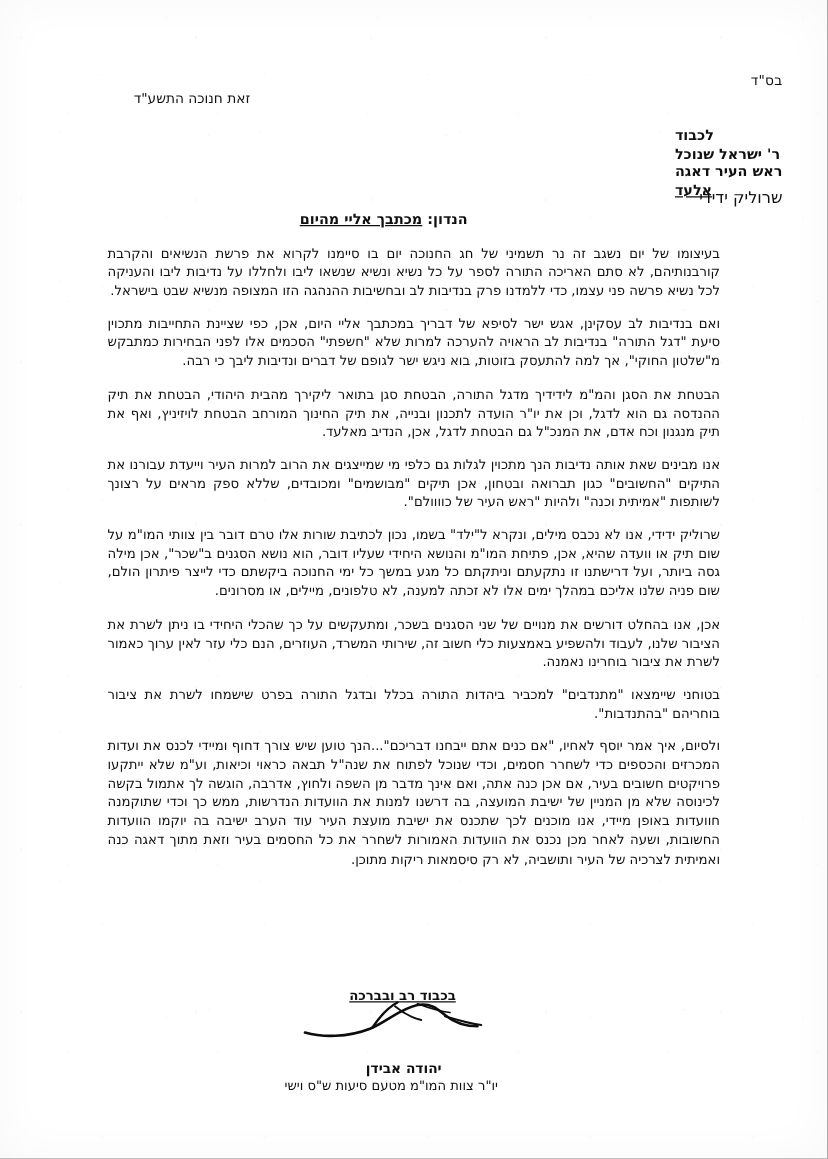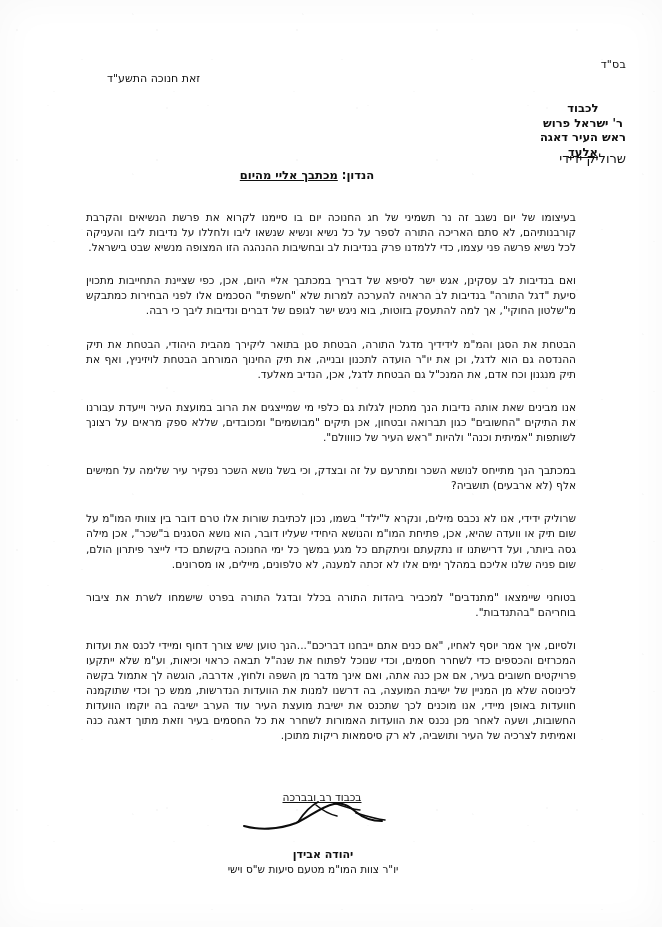--- a/index.html
+++ b/index.html
@@ -51,21 +51,21 @@
   .datestamp {
     position: absolute;
     top: 72px;
     left: 107px;
     font-size: 11px;
   }
   .addressee {
     position: absolute;
     top: 101px;
     right: 36px;
-    text-align: center;
+    text-align: left;
     font-size: 11.5px;
     font-weight: bold;
     line-height: 14.5px;
   }
   .addressee .city-underline {
     text-decoration: underline;
   }
 
   .greeting {
     position: absolute;
@@ -89,36 +89,36 @@
   }
 
   
   .body-block {
     position: absolute;
     top: 192px;
     right: 86px;
     width: 490px;
   }
   p.para {
-    margin: 18px 0 11px 0;
+    margin: 4px 0 11px 0;
     font-size: 10.6px;
     line-height: 15.1px;
     text-align: justify;
     text-justify: inter-word;
   }
   p.para:last-child { margin-bottom: 0; }
 
   
   .closing {
     position: absolute;
     top: 791px;
     left: 0; right: 0;
     text-align: center;
     font-size: 10.6px;
-    font-weight: normal;
+    font-weight: bold;
     padding-right: 18px;
   }
   .closing span { text-decoration: underline; }
 
   .sig-wrap {
     position: absolute;
     top: 799px;
     left: 0; right: 0;
     text-align: center;
     padding-right: 36px;
@@ -149,39 +149,39 @@
 <div class="page">
 
   <div class="content">
 
     <div class="bsd">בס"ד</div>
 
     <div class="datestamp">זאת חנוכה התשע"ד</div>
 
     <div class="addressee">
       <div>לכבוד</div>
-      <div>ר' ישראל פרוש</div>
+      <div>ר' ישראל שנוכל</div>
       <div>ראש העיר דאגה</div>
       <div class="city-underline">אלעד</div>
     </div>
 
     <div class="greeting">שרוליק ידידי</div>
 
     <div class="subject">
       <span>הנדון:</span>
       <span class="subj-val">מכתבך אליי מהיום</span>
     </div>
 
     <div class="body-block">
       <p class="para">בעיצומו של יום נשגב זה נר תשמיני של חג החנוכה יום בו סיימנו לקרוא את פרשת הנשיאים והקרבת קורבנותיהם, לא סתם האריכה התורה לספר על כל נשיא ונשיא שנשאו ליבו ולחללו על נדיבות ליבו והעניקה לכל נשיא פרשה פני עצמו, כדי ללמדנו פרק בנדיבות לב ובחשיבות ההנהגה הזו המצופה מנשיא שבט בישראל.</p>
       <p class="para">ואם בנדיבות לב עסקינן, אגש ישר לסיפא של דבריך במכתבך אליי היום, אכן, כפי שציינת התחייבות מתכוין סיעת "דגל התורה" בנדיבות לב הראויה להערכה למרות שלא "חשפתי" הסכמים אלו לפני הבחירות כמתבקש מ"שלטון החוקי", אך למה להתעסק בזוטות, בוא ניגש ישר לגופם של דברים ונדיבות ליבך כי רבה.</p>
       <p class="para">הבטחת את הסגן והמ"מ לידידיך מדגל התורה, הבטחת סגן בתואר ליקירך מהבית היהודי, הבטחת את תיק ההנדסה גם הוא לדגל, וכן את יו"ר הועדה לתכנון ובנייה, את תיק החינוך המורחב הבטחת לויזיניץ, ואף את תיק מנגנון וכח אדם, את המנכ"ל גם הבטחת לדגל, אכן, הנדיב מאלעד.</p>
-      <p class="para">אנו מבינים שאת אותה נדיבות הנך מתכוין לגלות גם כלפי מי שמייצגים את הרוב במועצת העיר וייעדת עבורנו את התיקים "החשובים" כגון תברואה ובטחון, אכן תיקים "מבושמים" ומכובדים, שללא ספק מראים על רצונך לשותפות "אמיתית וכנה" ולהיות "ראש העיר של כוווולם".</p>
-      <p class="para">במכתבך הנך מתייחס לנושא השכר ומתרעם על זה ובצדק, וכי בשל נושא השכר נפקיר עיר שלימה על חמישים אלף (לא ארבעים) תושביה?</p>
+      <p class="para">אנו מבינים שאת אותה נדיבות הנך מתכוין לגלות גם כלפי מי שמייצגים את הרוב למרות העיר וייעדת עבורנו את התיקים "החשובים" כגון תברואה ובטחון, אכן תיקים "מבושמים" ומכובדים, שללא ספק מראים על רצונך לשותפות "אמיתית וכנה" ולהיות "ראש העיר של כוווולם".</p>
       <p class="para">שרוליק ידידי, אנו לא נכבס מילים, ונקרא ל"ילד" בשמו, נכון לכתיבת שורות אלו טרם דובר בין צוותי המו"מ על שום תיק או וועדה שהיא, אכן, פתיחת המו"מ והנושא היחידי שעליו דובר, הוא נושא הסגנים ב"שכר", אכן מילה גסה ביותר, ועל דרישתנו זו נתקעתם וניתקתם כל מגע במשך כל ימי החנוכה ביקשתם כדי לייצר פיתרון הולם, שום פניה שלנו אליכם במהלך ימים אלו לא זכתה למענה, לא טלפונים, מיילים, או מסרונים.</p>
+      <p class="para">אכן, אנו בהחלט דורשים את מנויים של שני הסגנים בשכר, ומתעקשים על כך שהכלי היחידי בו ניתן לשרת את הציבור שלנו, לעבוד ולהשפיע באמצעות כלי חשוב זה, שירותי המשרד, העוזרים, הנם כלי עזר לאין ערוך כאמור לשרת את ציבור בוחרינו נאמנה.</p>
       <p class="para">בטוחני שיימצאו "מתנדבים" למכביר ביהדות התורה בכלל ובדגל התורה בפרט שישמחו לשרת את ציבור בוחריהם "בהתנדבות".</p>
       <p class="para">ולסיום, איך אמר יוסף לאחיו, "אם כנים אתם ייבחנו דבריכם"...הנך טוען שיש צורך דחוף ומיידי לכנס את ועדות המכרזים והכספים כדי לשחרר חסמים, וכדי שנוכל לפתוח את שנה"ל תבאה כראוי וכיאות, וע"מ שלא ייתקעו פרויקטים חשובים בעיר, אם אכן כנה אתה, ואם אינך מדבר מן השפה ולחוץ, אדרבה, הוגשה לך אתמול בקשה לכינוסה שלא מן המניין של ישיבת המועצה, בה דרשנו למנות את הוועדות הנדרשות, ממש כך וכדי שתוקמנה חוועדות באופן מיידי, אנו מוכנים לכך שתכנס את ישיבת מועצת העיר עוד הערב ישיבה בה יוקמו הוועדות החשובות, ושעה לאחר מכן נכנס את הוועדות האמורות לשחרר את כל החסמים בעיר וזאת מתוך דאגה כנה ואמיתית לצרכיה של העיר ותושביה, לא רק סיסמאות ריקות מתוכן.</p>
     </div>
 
     <div class="closing">
       <span>בכבוד רב ובברכה</span>
     </div>
 
     <div class="sig-wrap">
       <svg class="sig-svg" width="150" height="34" viewBox="0 0 150 34">

